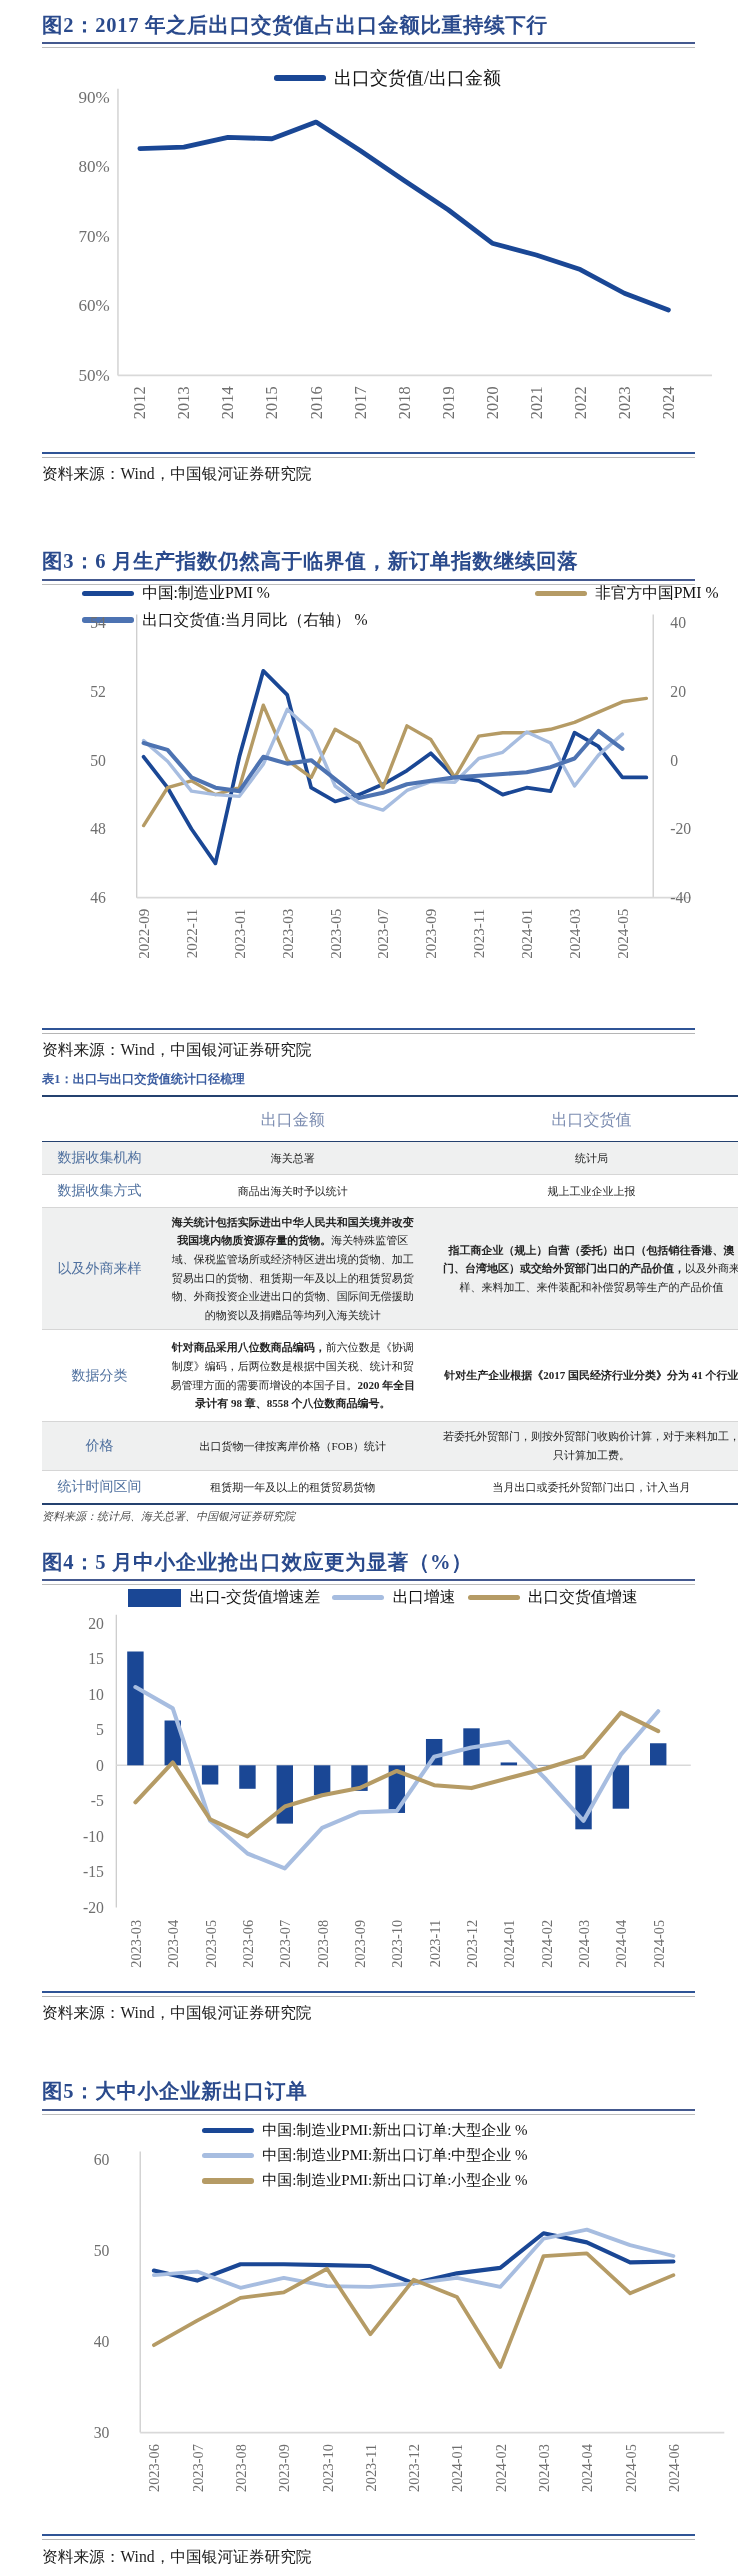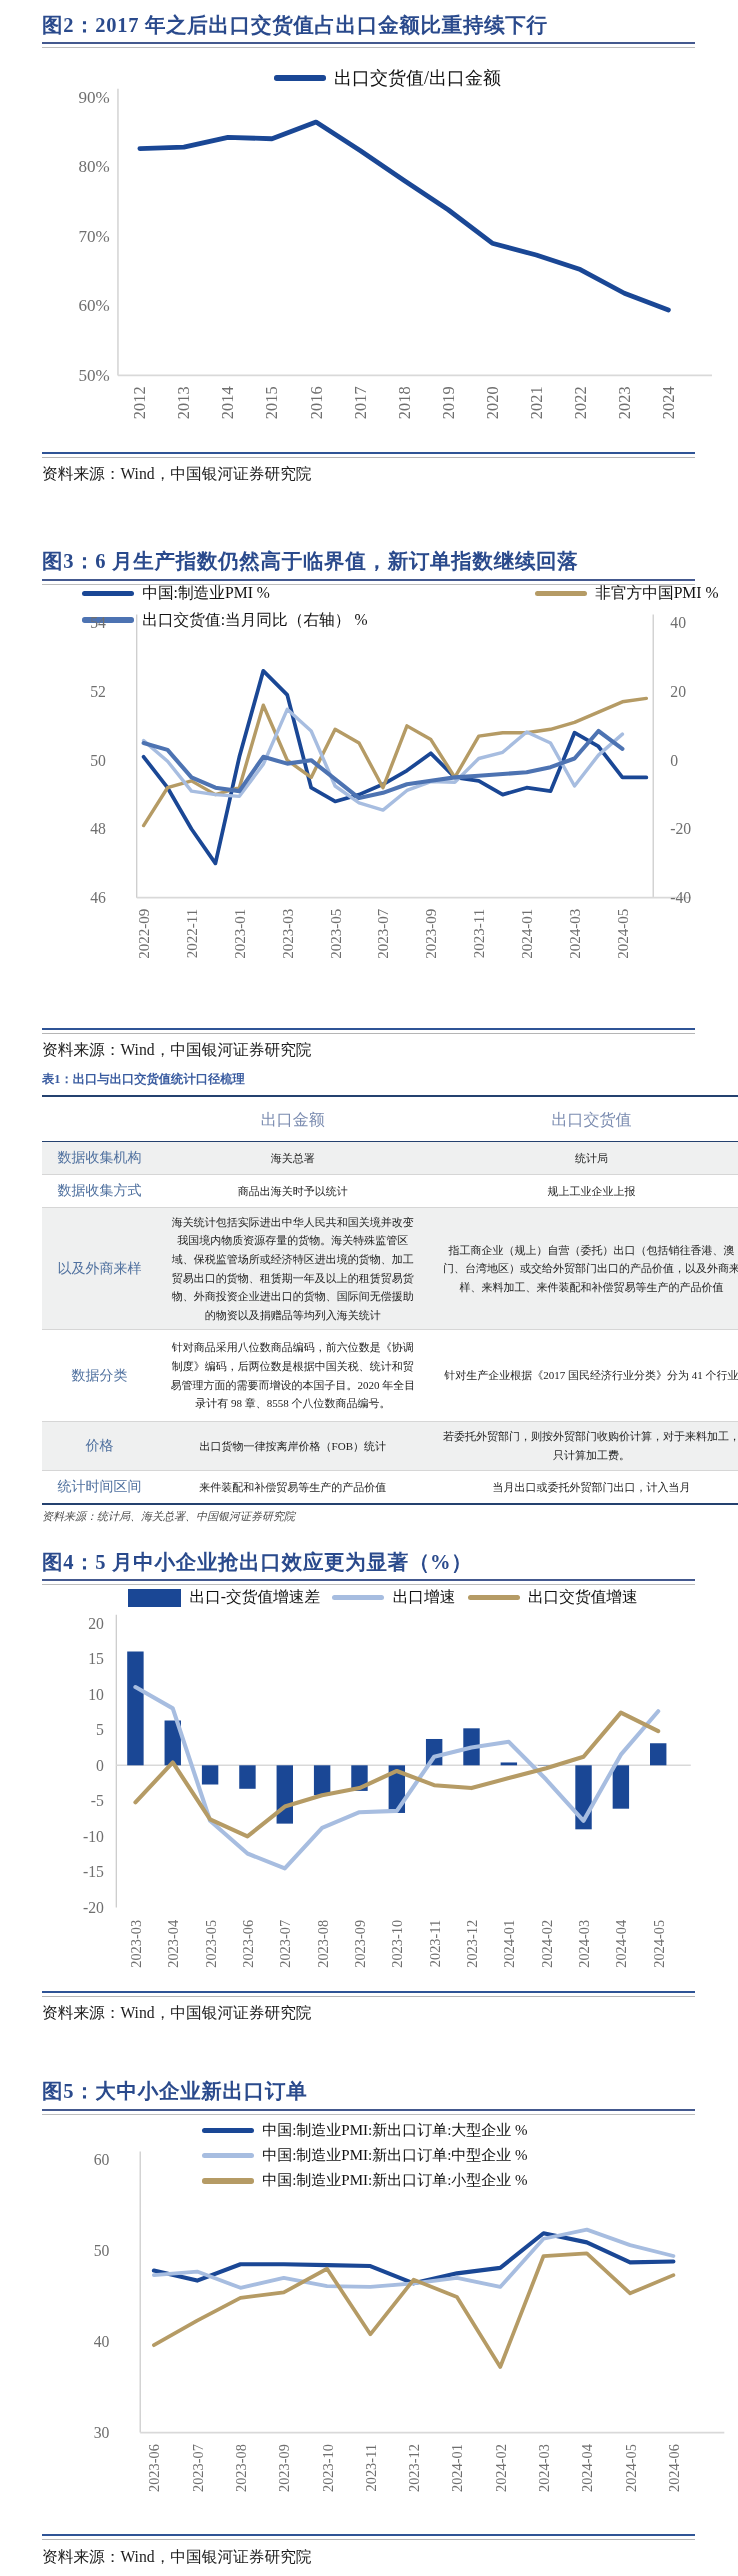--- a/index.html
+++ b/index.html
@@ -25,21 +25,21 @@
   #fig5-legend .lt{font-size:15px;}
   svg text{font-family:"Liberation Serif","DejaVu Serif",serif;}
   
   #table1{left:42px;top:1095px;width:654px;border-collapse:collapse;table-layout:fixed;
           border-top:2.1px solid #24416F;border-bottom:2.1px solid #24416F;font-size:11px;color:#222;}
   #table1 td{padding:4.1px 9.6px;text-align:center;vertical-align:middle;line-height:1.7;}
   #table1 tr.head td{color:#7B8CB0;font-size:16px;height:36px;border-bottom:1.4px solid #24416F;}
   #table1 tr.stripe{background:#EFF0F0;}
   #table1 td.rowlab{color:#50719F;font-size:14px;}
   #table1 tr{border-bottom:0.7px solid #D6D6D6;}
-  #table1 b{font-weight:normal;margin-top:46px;}
+  #table1 b{font-weight:bold;margin-top:46px;}
 </style>
 </head>
 <body>
 
 <div id="page">
 
   <div class="abs fig-title" style="top:11px">图2：2017 年之后出口交货值占出口金额比重持续下行</div>
   <div class="abs hsep" style="top:42px"></div>
   <div class="abs legend-item" id="fig2-legend">
     <span class="sw" style="background: rgb(26, 71, 149);"></span>
@@ -166,21 +166,21 @@
           <td><b>针对商品采用八位数商品编码，</b><span>前六位数是《协调制度》编码，后两位数是根据中国关税、统计和贸易管理方面的需要而增设的本国子目。</span><b>2020 年全目录计有 98 章、8558 个八位数商品编号。</b></td>
           <td><b>针对生产企业根据《2017 国民经济行业分类》分为 41 个行业</b></td>
         </tr>
         <tr class="stripe" style="height: 49px;">
           <td class="rowlab">价格</td>
           <td><span>出口货物一律按离岸价格（FOB）统计</span></td>
           <td><span>若委托外贸部门，则按外贸部门收购价计算，对于来料加工，只计算加工费。</span></td>
         </tr>
         <tr style="height: 30px;">
           <td class="rowlab">统计时间区间</td>
-          <td><span>来件装配和补偿贸易等生产的产品价值</span></td>
+          <td><span>租赁期一年及以上的租赁贸易货物</span></td>
           <td><span>当月出口或委托外贸部门出口，计入当月</span></td>
         </tr>
       </tbody>
     </table>
   <div class="abs tbl-source" style="top:1509px">资料来源：统计局、海关总署、中国银河证券研究院</div>
 
   <div class="abs fig-title" style="top:1548px">图4：5 月中小企业抢出口效应更为显著（%）</div>
   <div class="abs hsep" style="top:1579px"></div>
   <div class="abs" id="fig4-legend">
     <div class="legend-item">

